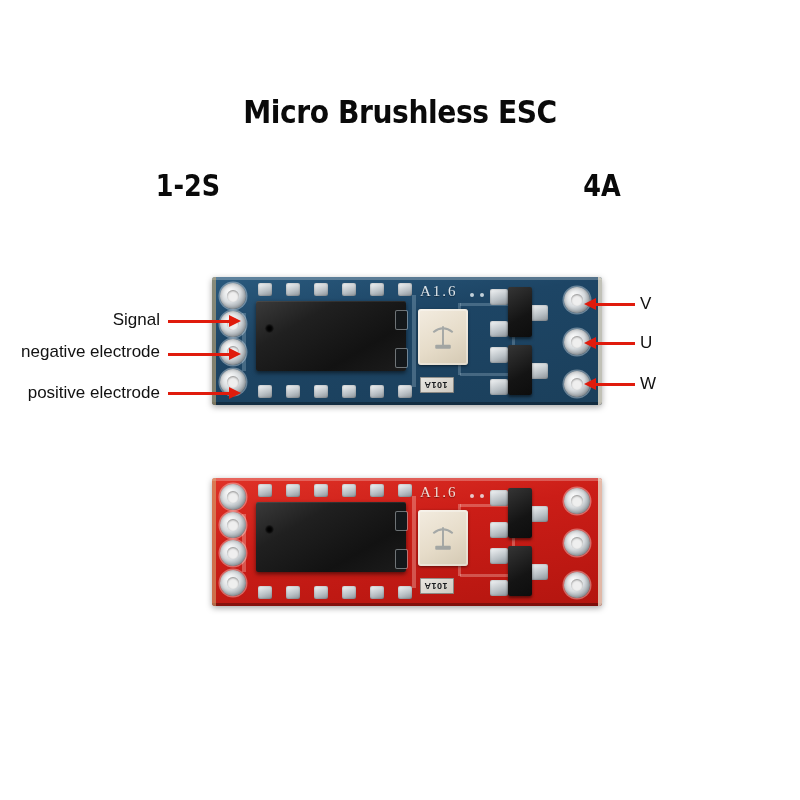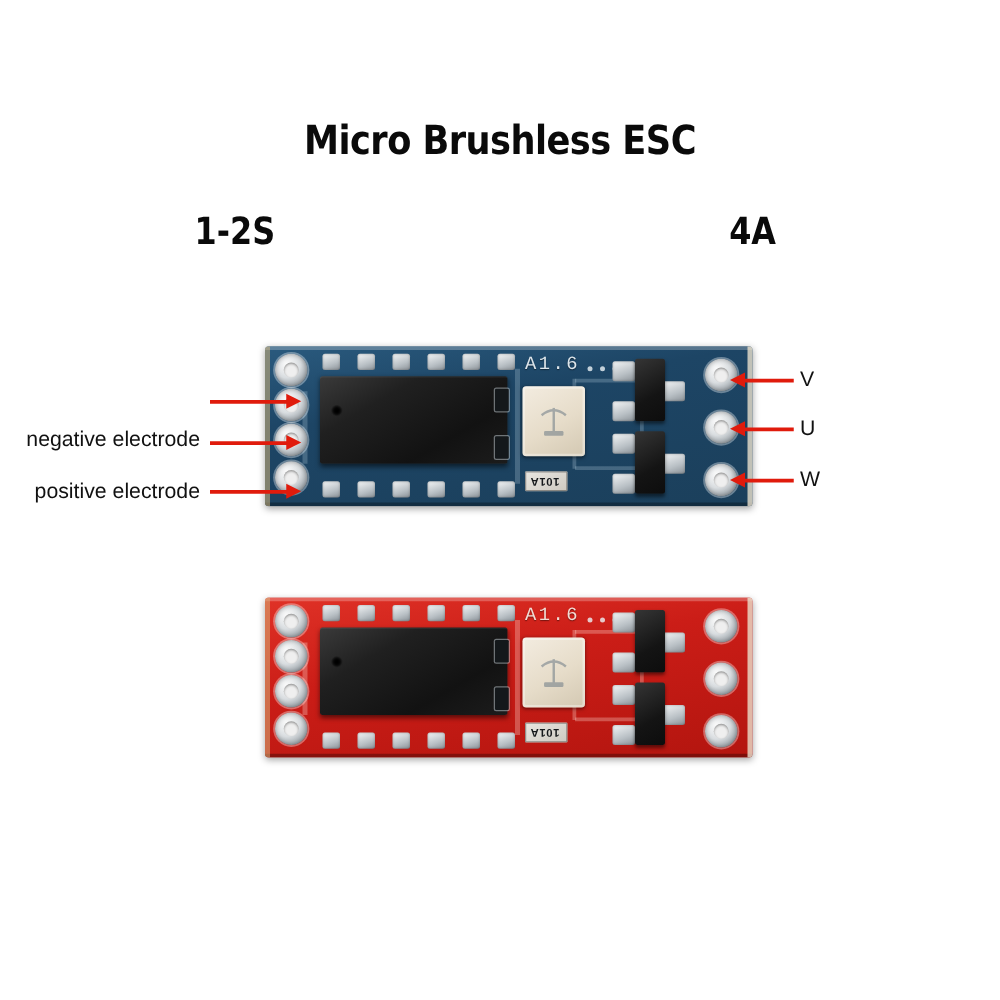--- a/index.html
+++ b/index.html
@@ -116,21 +116,21 @@
     box-shadow:0 2px 3px rgba(0,0,0,.5);}
 
   
   .r-chip{position:absolute;border-radius:1px;
     background:linear-gradient(150deg,#e9e7e2,#cdc9c0);
     box-shadow:inset 0 0 0 1px rgba(0,0,0,.35);}
   .r-black{position:absolute;border-radius:1px;background:#14181b;
     box-shadow:0 0 0 1px rgba(200,210,215,.5);}
 
   .silk{position:absolute;color:#e8eef2;font-size:15px;
-    font-family:Liberation Mono, monospace;letter-spacing:2px;
+    font-family:Liberation Serif, serif;letter-spacing:2px;
     text-shadow:0 1px 1px rgba(0,0,0,.5);opacity:.95;}
   .silk-red{color:#f4e7df;}
   .silk-dot{position:absolute;width:4px;height:4px;border-radius:50%;
     background:rgba(235,242,246,.8);}
   .res-label{position:absolute;font-size:9px;color:#16191c;
     font-family:"Liberation Sans", sans-serif;font-weight:bold;
     transform:rotate(180deg);letter-spacing:.5px;}
   .trace{position:absolute;background:rgba(180,205,220,.28);}
   .trace-red{background:rgba(255,225,215,.3);}
 </style>
@@ -278,20 +278,21 @@
     <div class="leg" style="left:278px;top:44px;width:18px;height:16px;"></div>
     <div class="leg" style="left:278px;top:70px;width:18px;height:16px;"></div>
     <div class="leg" style="left:278px;top:102px;width:18px;height:16px;"></div>
     <div class="leg" style="left:318px;top:28px;width:18px;height:16px;"></div>
     <div class="leg" style="left:318px;top:86px;width:18px;height:16px;"></div>
 
     <div class="mosfet" style="left:296px;top:10px;width:24px;height:50px;"></div>
     <div class="mosfet" style="left:296px;top:68px;width:24px;height:50px;"></div>
   </div>
 
+  <div class="callout left lbl-signal">Signal</div>
   <div class="callout left lbl-neg">negative electrode</div>
   <div class="callout left lbl-pos">positive electrode</div>
 
   <div class="arrow to-right ar-signal"></div>
   <div class="arrow to-right ar-neg"></div>
   <div class="arrow to-right ar-pos"></div>
 
   <div class="callout lbl-v">V</div>
   <div class="callout lbl-u">U</div>
   <div class="callout lbl-w">W</div>

